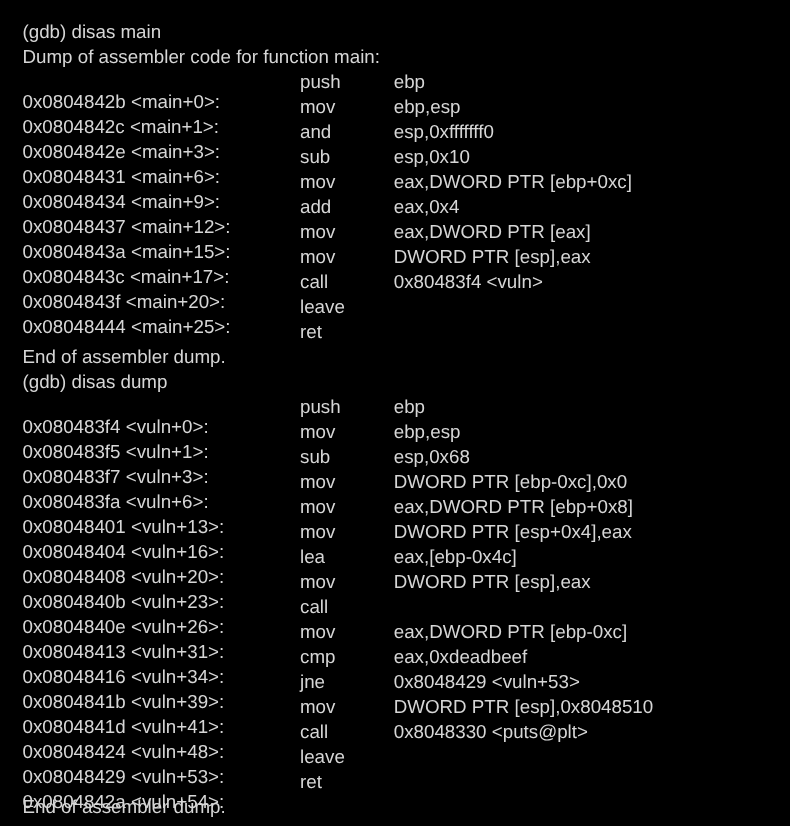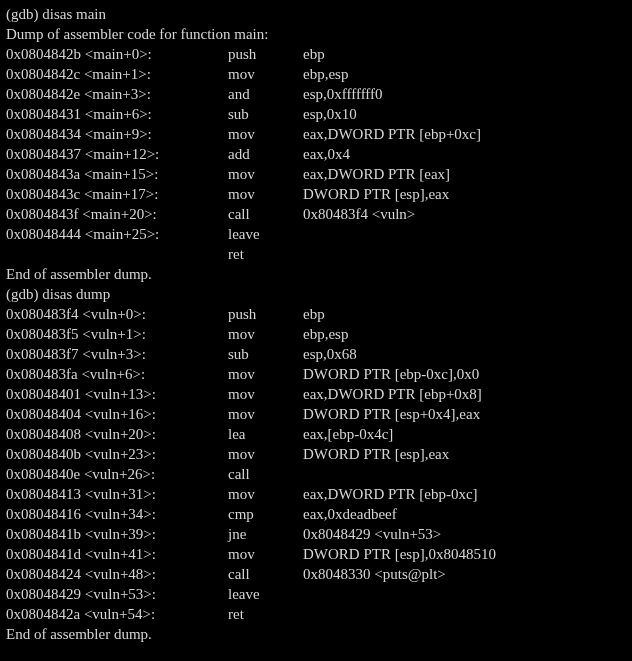--- a/index.html
+++ b/index.html
@@ -13,24 +13,24 @@
     height: 661px;
     overflow: hidden;
     font-family: "DejaVu Sans Mono", "Liberation Mono", monospace;
   }
   #terminal {
     position: relative;
     width: 632px;
     height: 661px;
     background: #000000;
     color: #d6d6d6;
-    font-family: Liberation Serif, serif;
+    font-family: Liberation Sans, sans-serif;
     font-size: 15px;
     line-height: 20px;
-    padding: 4px;
+    padding: 16px;
     box-sizing: border-box;
   }
   .line {
     height: 20px;
     line-height: 20px;
     white-space: pre;
     position: relative;
     padding-left: 2px;
     box-sizing: border-box;
     letter-spacing: 0px;
@@ -39,21 +39,21 @@
   .line.plain {
     display: block;
   }
   
   .line.insn {
     display: block;
   }
   .line.insn .c-addr {
     position: absolute;
     left: 2px;
-    top: 0;
+    top: 16px;
     white-space: pre;
   }
   .line.insn .c-mnem {
     position: absolute;
     left: 224px;
     top: 0;
     white-space: pre;
   }
   .line.insn .c-ops {
     position: absolute;

